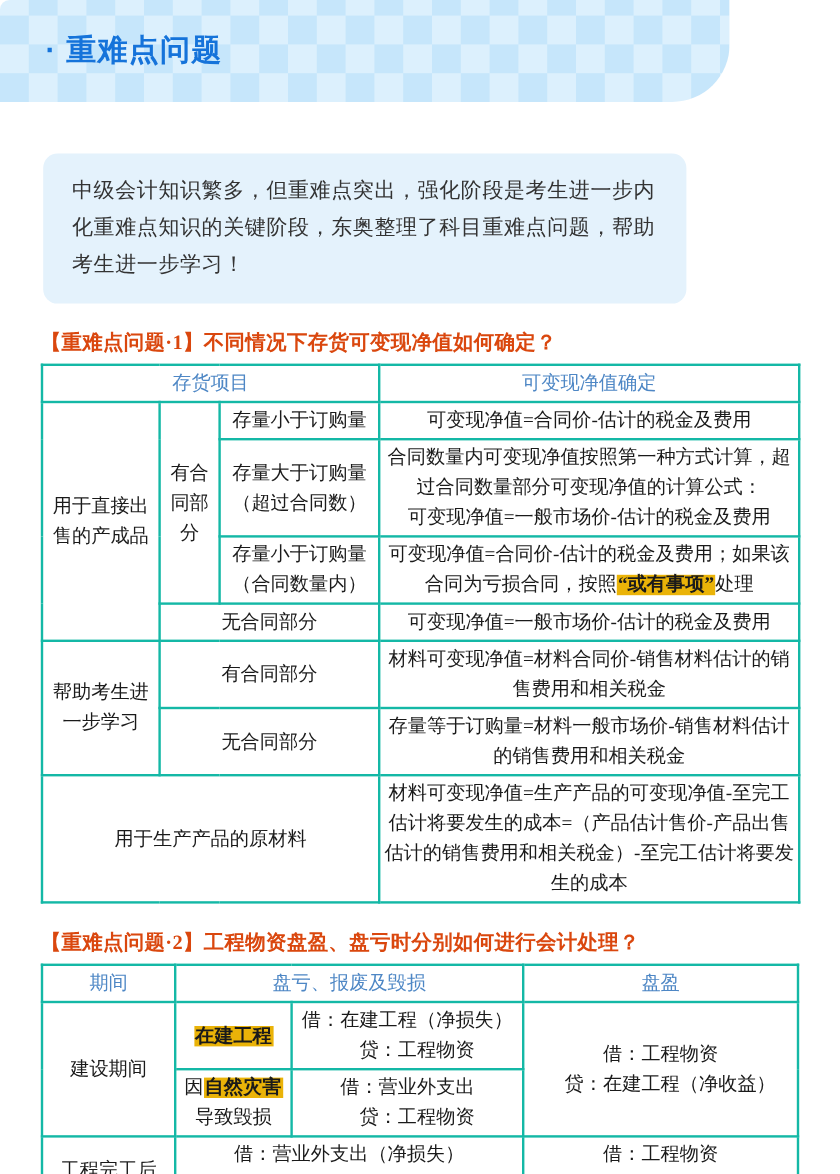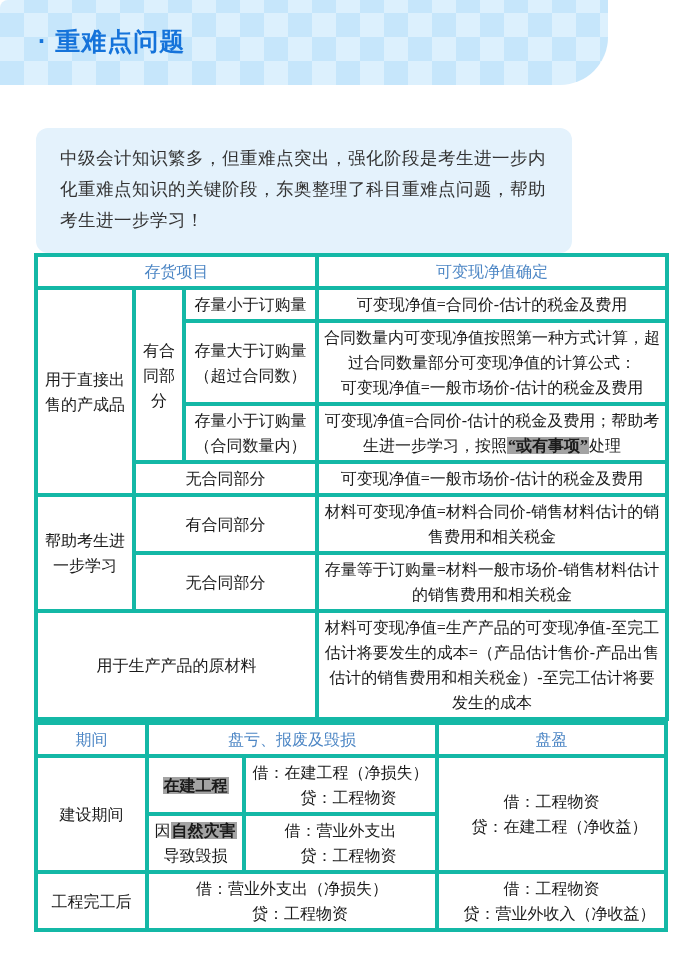--- a/index.html
+++ b/index.html
@@ -41,36 +41,36 @@
   table.t {
     margin-left:34px;
     width:631px;
     table-layout:fixed;
     border-collapse:collapse;
     font-family:"Liberation Serif", serif;
     font-size:16px; color:#1a1a1a;
     border:2px solid #3c3c3c;
   }
   table.t th, table.t td {
-    border:4px solid #14b8a6;
+    border:2px solid #14b8a6;
     text-align:center; vertical-align:middle;
     padding:2px 3px;
     line-height:25px;
   }
   table.t th {
     color:#4e87c5; font-weight:normal; border-bottom-width:2px;
   }
   td.formula {
     text-align:left; padding:3px 5px 3px 9px; white-space:pre-line;
   }
   td.entry {
     text-align:left; padding:3px 5px 3px 9px; white-space:pre-line;margin-left:11px;
   }
   .hl {
-    background:#a3a3a3; font-weight:bold; padding:0 1px;
+    background:#eab308; font-weight:bold; padding:0 1px;
   }
   
   .t1-h  { height:26px; }
   .t1-r1 { height:28px; }
   .t1-r2 { height:78px;margin-left:37px; }
   .t1-r3 { height:54px; }
   .t1-r4 { height:25px; }
   .t1-r5 { height:53px; }
   .t1-r6 { height:53px; }
   .t1-r7 { height:104px; }
@@ -87,20 +87,21 @@
 
   <header class="hero">
     <h1 class="hero-title">· 重难点问题</h1>
   </header>
 
   <div class="intro-card">
     <p>中级会计知识繁多，但重难点突出，强化阶段是考生进一步内化重难点知识的关键阶段，东奥整理了科目重难点问题，帮助考生进一步学习！</p>
   </div>
 
   <section>
+    <h2 class="sec-title">【重难点问题·1】不同情况下存货可变现净值如何确定？</h2>
     <table class="t">
       <colgroup>
           <col style="width:98px">
           <col style="width:50px">
           <col style="width:133px">
           <col style="width:350px">
         </colgroup>
       <tbody>
         <tr class="t1-h">
           <th colspan="3">存货项目</th>
@@ -112,21 +113,21 @@
           <td>存量小于订购量</td>
           <td class="formula">可变现净值=合同价-估计的税金及费用</td>
         </tr>
         <tr class="t1-r2">
           <td>存量大于订购量（超过合同数）</td>
           <td class="formula">合同数量内可变现净值按照第一种方式计算，超过合同数量部分可变现净值的计算公式：
 可变现净值=一般市场价-估计的税金及费用</td>
         </tr>
         <tr class="t1-r3">
           <td>存量小于订购量（合同数量内）</td>
-          <td class="formula"><span>可变现净值=合同价-估计的税金及费用；帮助考生进一步学习，按照</span><span class="hl">“或有事项”</span><span>处理</span></td>
+          <td class="formula"><span>可变现净值=合同价-估计的税金及费用；如果该合同为亏损合同，按照</span><span class="hl">“或有事项”</span><span>处理</span></td>
         </tr>
         <tr class="t1-r4">
           <td colspan="2">无合同部分</td>
           <td class="formula">可变现净值=一般市场价-估计的税金及费用</td>
         </tr>
         <tr class="t1-r5">
           <td rowspan="2">帮助考生进一步学习</td>
           <td colspan="2">有合同部分</td>
           <td class="formula">材料可变现净值=材料合同价-销售材料估计的销售费用和相关税金</td>
         </tr>
@@ -136,20 +137,21 @@
         </tr>
         <tr class="t1-r7">
           <td colspan="3">用于生产产品的原材料</td>
           <td class="formula">材料可变现净值=生产产品的可变现净值-至完工估计将要发生的成本=（产品估计售价-产品出售估计的销售费用和相关税金）-至完工估计将要发生的成本</td>
         </tr>
       </tbody>
     </table>
   </section>
 
   <section>
+    <h2 class="sec-title">【重难点问题·2】工程物资盘盈、盘亏时分别如何进行会计处理？</h2>
     <table class="t">
       <colgroup>
           <col style="width:111px">
           <col style="width:97px">
           <col style="width:193px">
           <col style="width:229px">
         </colgroup>
       <tbody>
         <tr class="t2-h">
           <th>期间</th>

